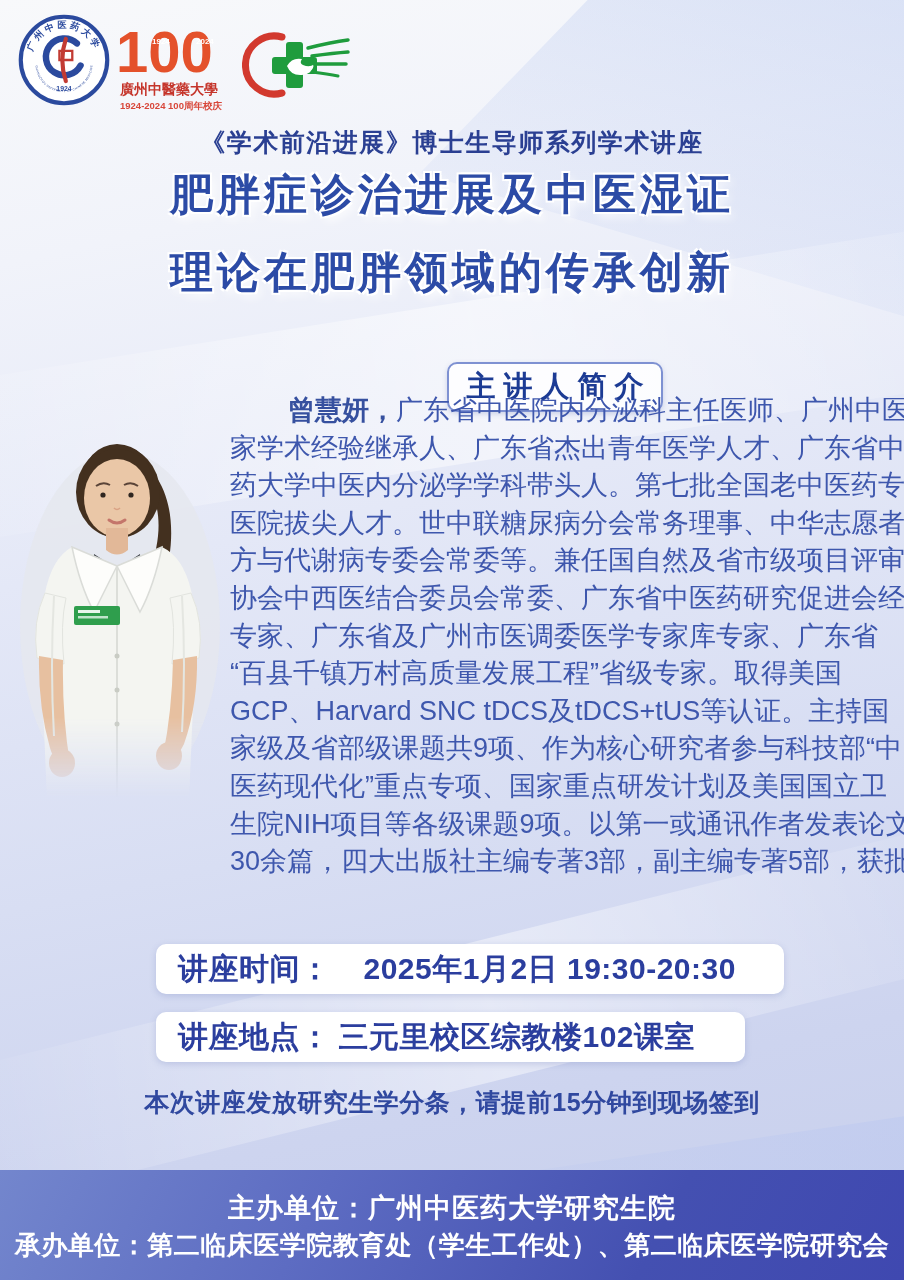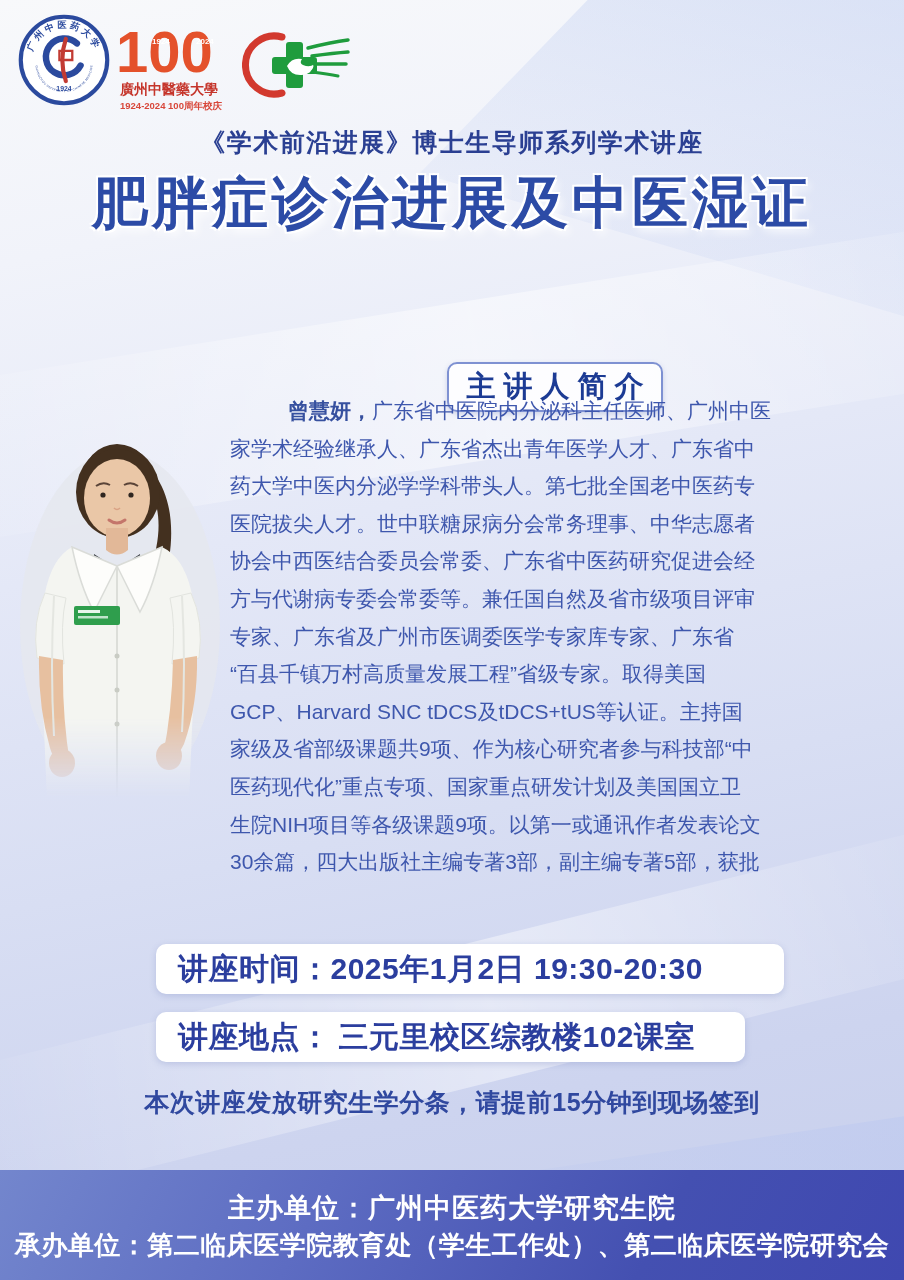--- a/index.html
+++ b/index.html
@@ -26,52 +26,52 @@
   
   .logos{position:absolute; left:18px; top:14px; height:96px; display:flex; align-items:flex-start; gap:8px;}
   .logo-seal{width:92px; height:92px;}
   .logo-100{width:116px; height:92px; margin-top:8px;}
   .logo-hosp{width:110px; height:70px; margin-top:16px;}
 
   
   .subtitle{position:absolute; left:0; top:126px; width:100%; text-align:center;
     font-size:25px; letter-spacing:1.5px; font-weight:600; color:#2a3f92;}
   .title{position:absolute; left:0; width:100%; text-align:center;
-    font-size:56px; font-weight:900; letter-spacing:4px; color:#2c4ba6;
+    font-size:43px; font-weight:900; letter-spacing:4px; color:#2c4ba6;
     text-shadow:2px 2px 0 #fff, -2px -2px 0 #fff, 2px -2px 0 #fff, -2px 2px 0 #fff, 4px 5px 8px rgba(255,255,255,0.9);
     white-space:nowrap;}
   .title-l1{top:166px;}
   .title-l2{top:244px;}
 
   
   .badge{position:absolute; left:447px; top:330px; width:212px; height:46px;
     border:2px solid #7e91d2; border-radius:10px; background:rgba(255,255,255,0.82);
     box-shadow:0 2px 5px rgba(90,110,180,0.25);
     display:flex; align-items:center; justify-content:center;
     font-family:"Liberation Serif", serif; font-size:29px; letter-spacing:8px;
     color:#1c3b94; font-weight:600; text-indent:8px;margin-top:32px;}
 
   
   .photo{position:absolute; left:14px; top:416px; width:216px; height:386px;
     -webkit-mask-image:linear-gradient(to bottom, #000 78%, transparent 99%);
     mask-image:linear-gradient(to bottom, #000 78%, transparent 99%);}
 
   
   .bio{position:absolute; left:230px; top:392px; width:660px; color:#3e57ad;
-    font-size:21px; line-height:37.6px; font-weight:500;}
+    font-size:27px; line-height:37.6px; font-weight:500;}
   .bio-line{white-space:nowrap;}
   .bio-line.first{padding-left:58px;}
   .bio-name{font-weight:800; color:#36509f;}
 
   
   .info-box{position:absolute; left:156px; height:50px; background:#ffffff;
     border-radius:10px; box-shadow:0 2px 6px rgba(100,115,180,0.25);
     display:flex; align-items:center; padding:0 22px;
     font-size:30px; font-weight:800; color:#2b3e9e; white-space:nowrap; letter-spacing:0.5px;}
-  .info-time{top:944px; width:584px;}
+  .info-time{top:944px; width:584px;gap:33px;}
   .info-place{top:1012px; width:545px;gap:8px;}
 
   
   .note1{position:absolute; left:0; top:1086px; width:100%; text-align:center;
     font-size:25px; font-weight:600; color:#30489f; letter-spacing:0.5px;}
   .note2{position:absolute; left:0; top:1122px; width:100%; text-align:center;
     font-size:24px; font-weight:600; color:#30489f; letter-spacing:0.2px;}
 
   
   .footer{position:absolute; left:0; top:1170px; width:904px; height:110px;
@@ -126,20 +126,21 @@
       <path d="M45,36 q5,-9 15,-7 q-3,4 1,6 q7,3 11,-1 q-1,10 -12,11 q-11,1 -15,-9" fill="#ffffff"></path>
       <path d="M66,18 q24,-6 40,-8" fill="none" stroke="#1f9c3d" stroke-width="3.5" stroke-linecap="round"></path>
       <path d="M70,26 q22,-3 36,-4" fill="none" stroke="#1f9c3d" stroke-width="3.5" stroke-linecap="round"></path>
       <path d="M72,34 q20,0 32,0" fill="none" stroke="#1f9c3d" stroke-width="3.5" stroke-linecap="round"></path>
       <path d="M70,42 q16,2 26,4" fill="none" stroke="#1f9c3d" stroke-width="3" stroke-linecap="round"></path>
     </svg>
   </div>
 
   <div class="subtitle">《学术前沿进展》博士生导师系列学术讲座</div>
   <div class="title title-l1">肥胖症诊治进展及中医湿证</div>
+  <div class="title title-l2">理论在肥胖领域的传承创新</div>
 
   <div class="badge">主讲人简介</div>
 
   <svg class="photo" viewBox="0 0 216 386">
     <ellipse cx="106" cy="210" rx="100" ry="175" fill="rgba(229,232,239,0.85)"></ellipse>
     <path d="M140,58 C162,86 160,132 150,164 L136,154 C148,120 148,90 132,66 Z" fill="#43301f"></path>
     <ellipse cx="104" cy="76" rx="42" ry="46" fill="#43301f"></ellipse>
     <ellipse cx="103" cy="82" rx="33" ry="39" fill="#eac7a7"></ellipse>
     <path d="M68,66 Q72,30 103,28 Q135,30 139,66 Q137,46 122,38 Q108,31 94,34 Q74,40 68,66 Z" fill="#43301f"></path>
     <path d="M82,70 q7,-5 14,-1" fill="none" stroke="#5a4438" stroke-width="2"></path>
@@ -169,22 +170,22 @@
     <rect x="64" y="200" width="30" height="2.5" fill="#bfe4cb"></rect>
     <path d="M40,180 Q36,250 40,320" stroke="#e4e6e1" stroke-width="2" fill="none"></path>
     <path d="M168,180 Q172,250 168,316" stroke="#e4e6e1" stroke-width="2" fill="none"></path>
   </svg>
 
   <div class="bio">
     <div class="bio-line first"><span class="bio-name">曾慧妍，</span><span>广东省中医院内分泌科主任医师、广州中医</span></div>
     <div class="bio-line">家学术经验继承人、广东省杰出青年医学人才、广东省中</div>
     <div class="bio-line">药大学中医内分泌学学科带头人。第七批全国老中医药专</div>
     <div class="bio-line">医院拔尖人才。世中联糖尿病分会常务理事、中华志愿者</div>
+    <div class="bio-line">方与代谢病专委会常委等。兼任国自然及省市级项目评审</div>
     <div class="bio-line">协会中西医结合委员会常委、广东省中医药研究促进会经</div>
-    <div class="bio-line">方与代谢病专委会常委等。兼任国自然及省市级项目评审</div>
     <div class="bio-line">专家、广东省及广州市医调委医学专家库专家、广东省</div>
     <div class="bio-line">“百县千镇万村高质量发展工程”省级专家。取得美国</div>
     <div class="bio-line">GCP、Harvard SNC tDCS及tDCS+tUS等认证。主持国</div>
     <div class="bio-line">家级及省部级课题共9项、作为核心研究者参与科技部“中</div>
     <div class="bio-line">医药现代化”重点专项、国家重点研发计划及美国国立卫</div>
     <div class="bio-line">生院NIH项目等各级课题9项。以第一或通讯作者发表论文</div>
     <div class="bio-line">30余篇，四大出版社主编专著3部，副主编专著5部，获批</div>
   </div>
 
   <div class="info-box info-time">

